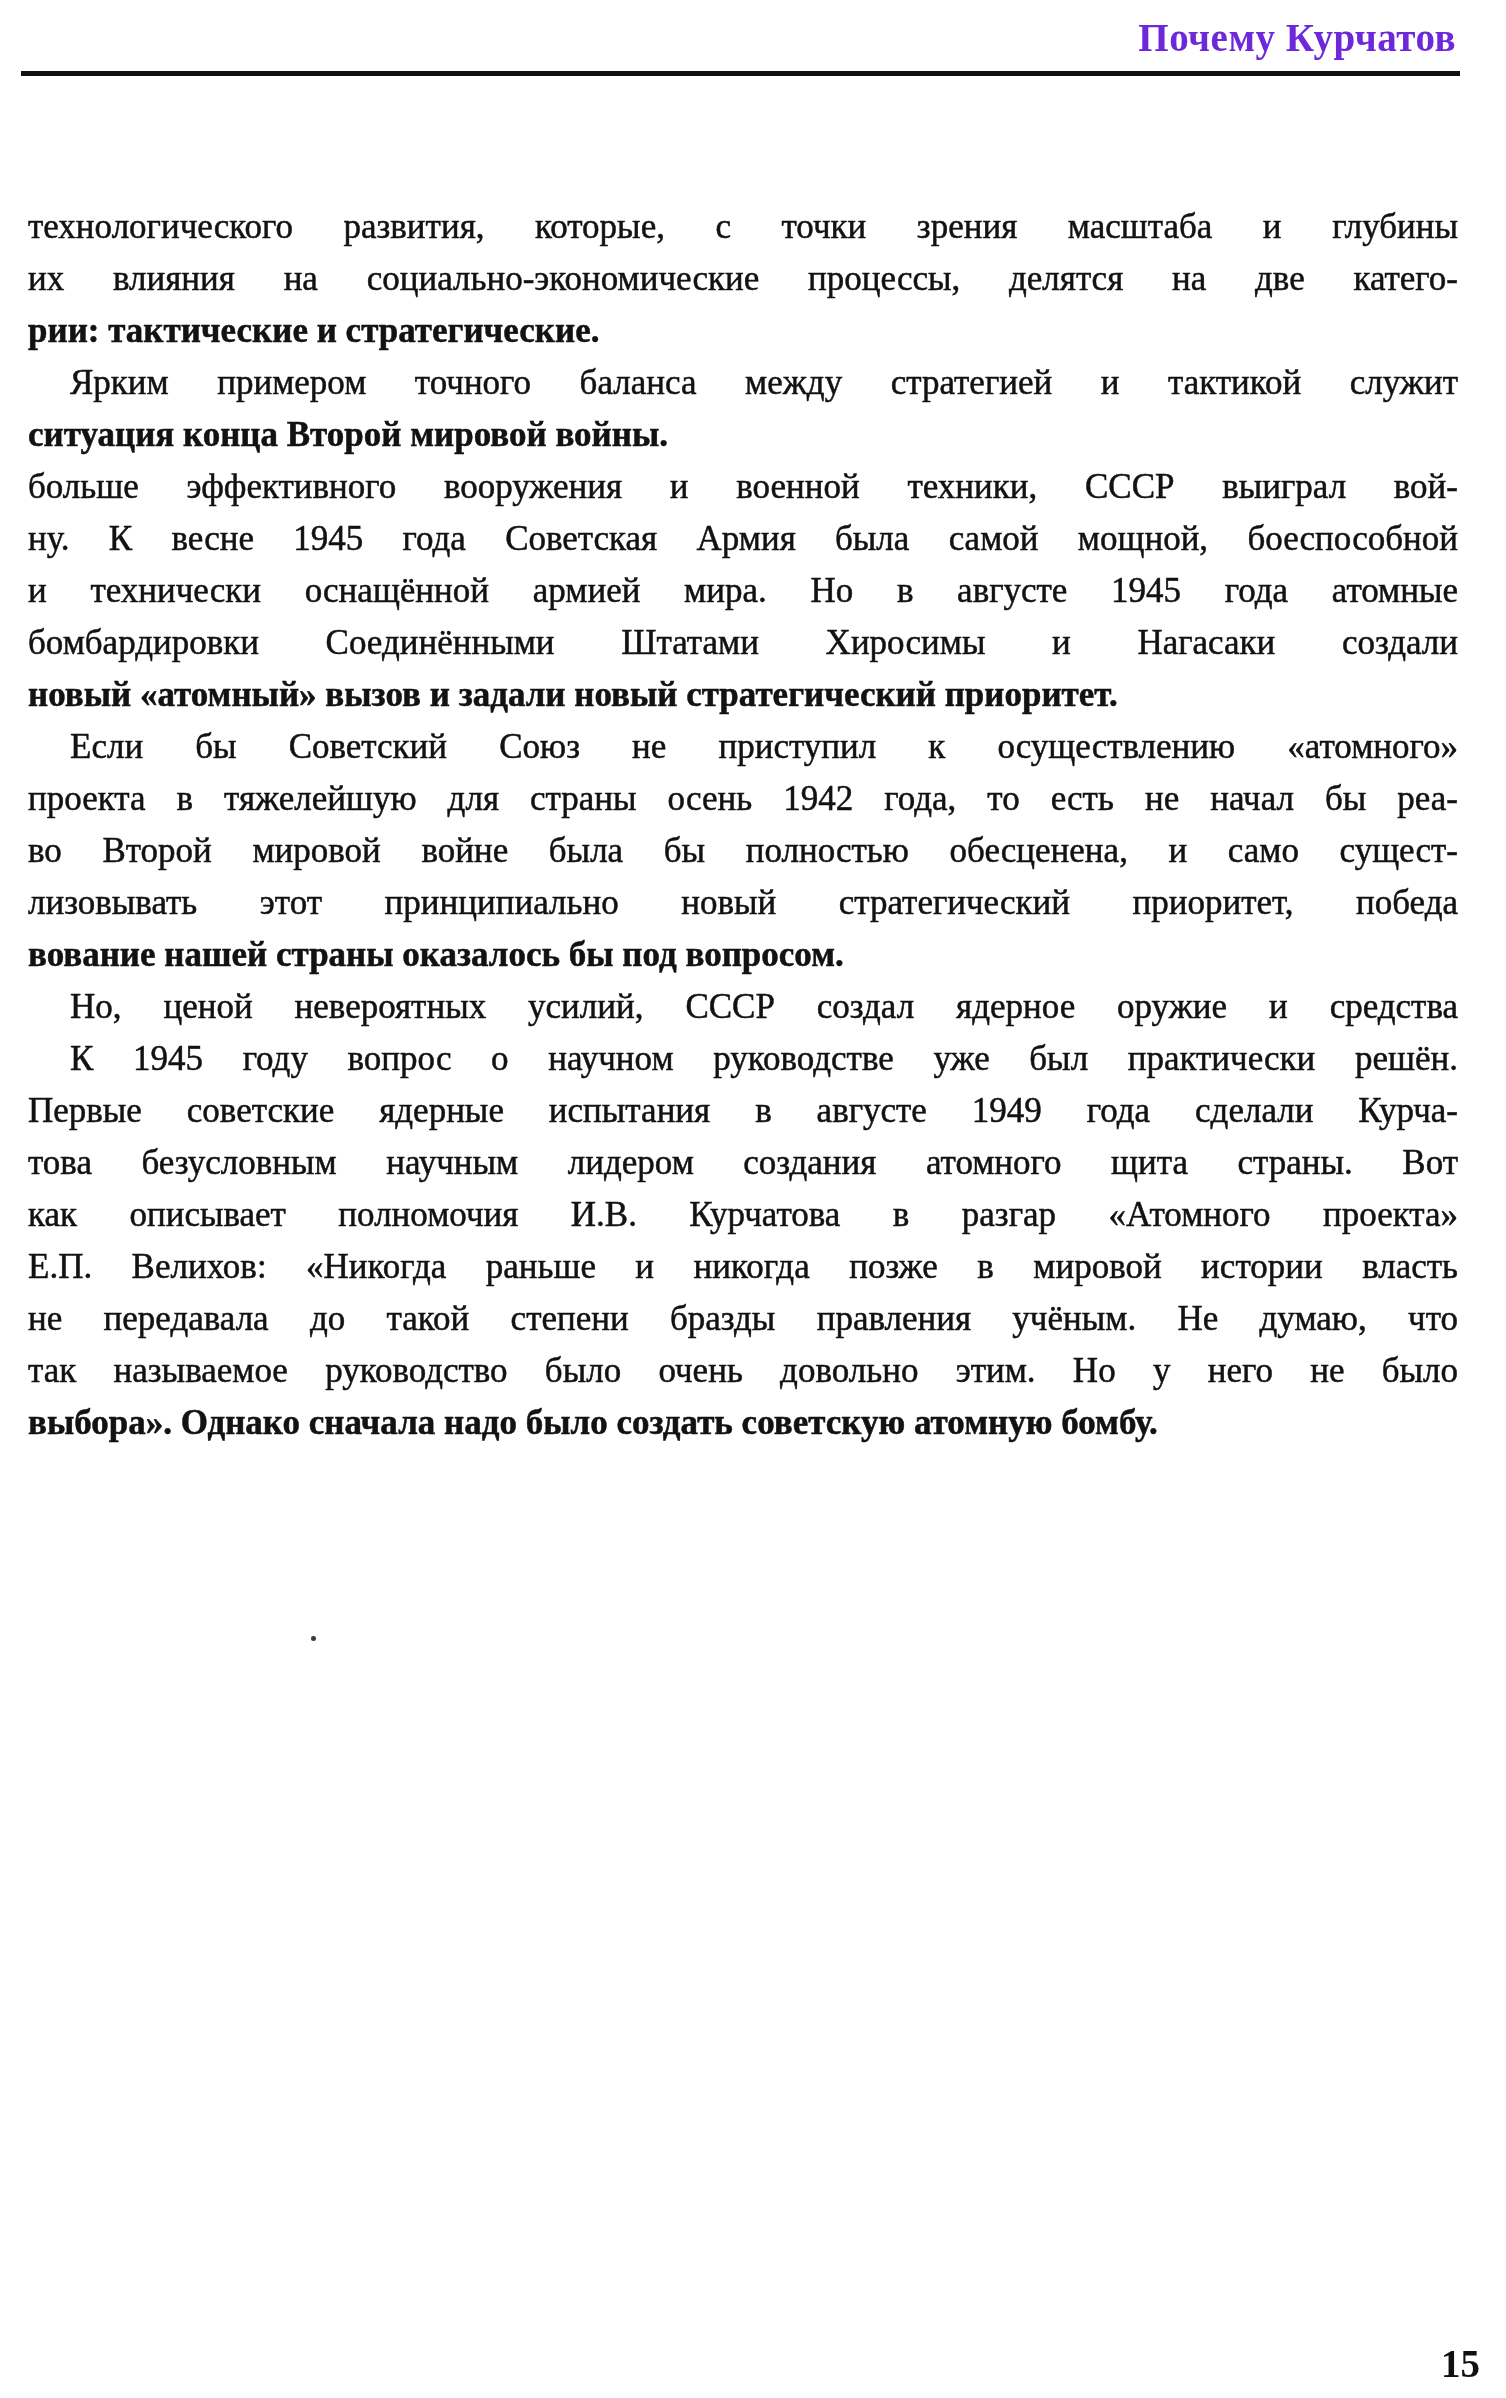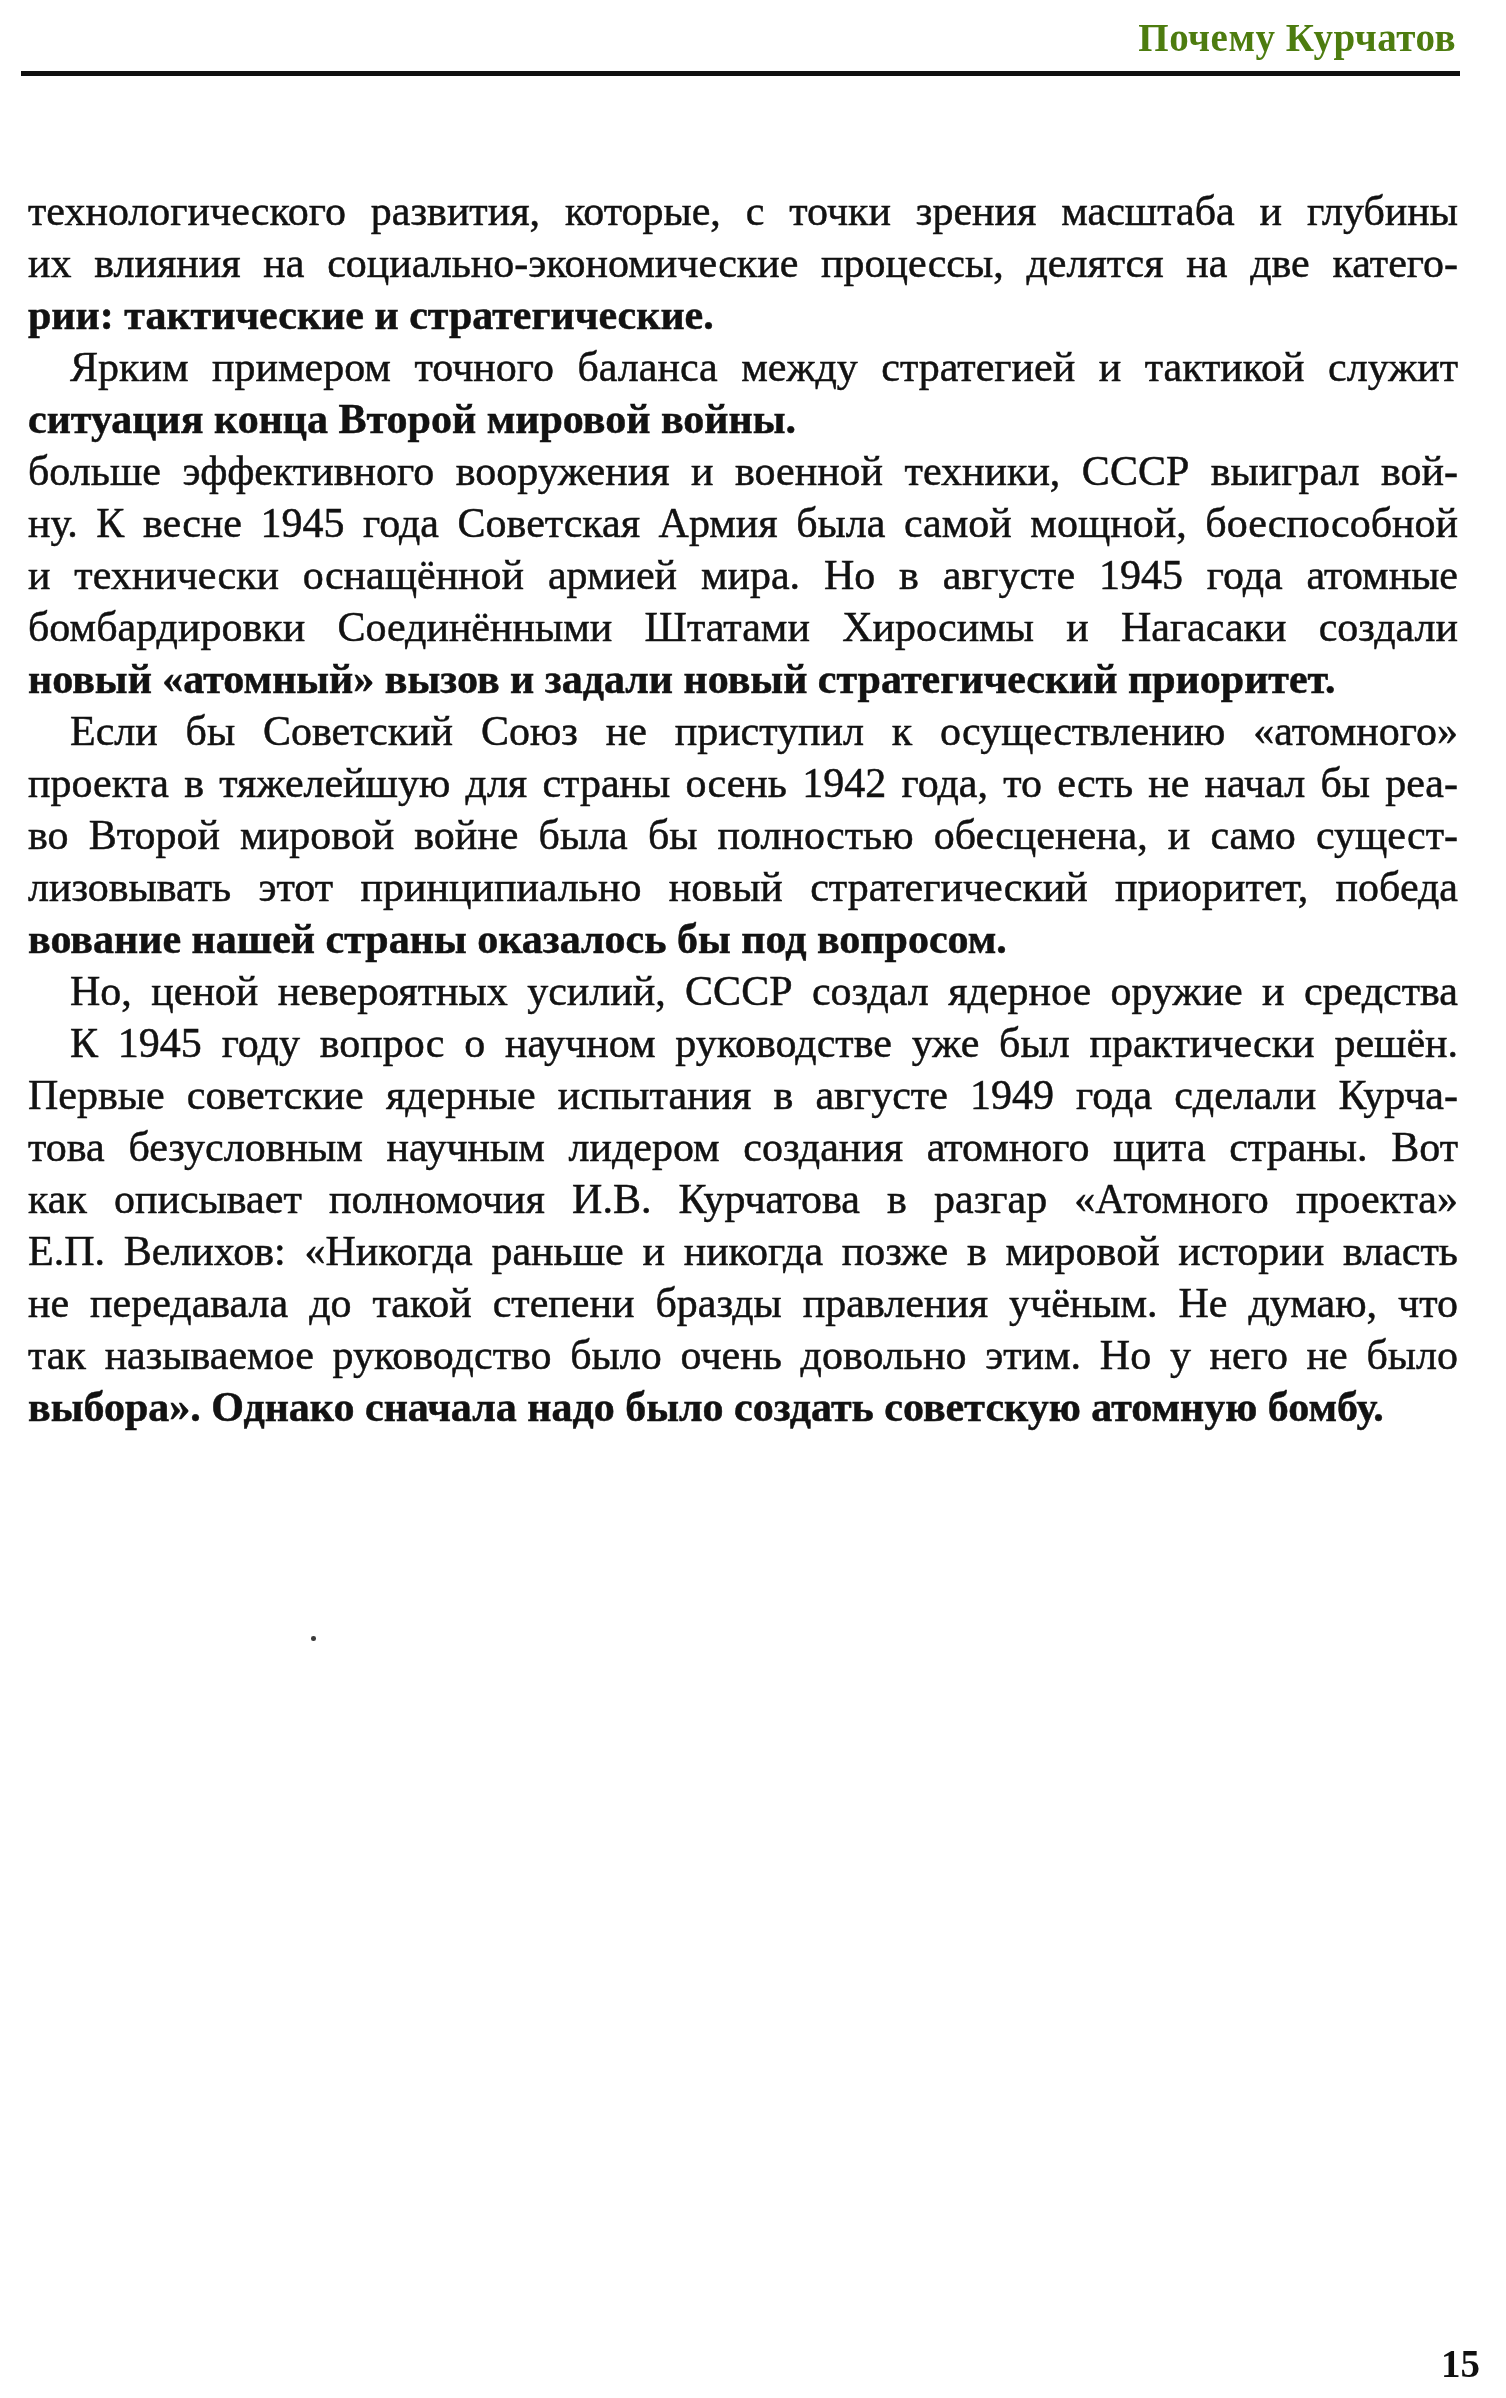--- a/index.html
+++ b/index.html
@@ -19,36 +19,36 @@
   }
   .running-head {
     position: absolute;
     top: 15px;
     left: 28px;
     right: 51px;
     text-align: right;
     font-size: 39px;
     font-weight: 700;
     letter-spacing: 0.5px;
-    color: #4d7c0f;
+    color: #6d28d9;
   }
   .head-rule {
     position: absolute;
     top: 71px;
     left: 21px;
     right: 47px;
     height: 4.7px;
     background: #101010;
   }
   .text-block {
     position: absolute;
-    top: 185px;
+    top: 201px;
     left: 28px;
     right: 49px;
-    font-size: 42px;
+    font-size: 35px;
     line-height: 52px;
     font-weight: 400;
     -webkit-text-stroke: 0.5px #121212;
   }
   .paragraph {
     margin: 0;
     padding: 0;
   }
   .line {
     text-align: justify;

